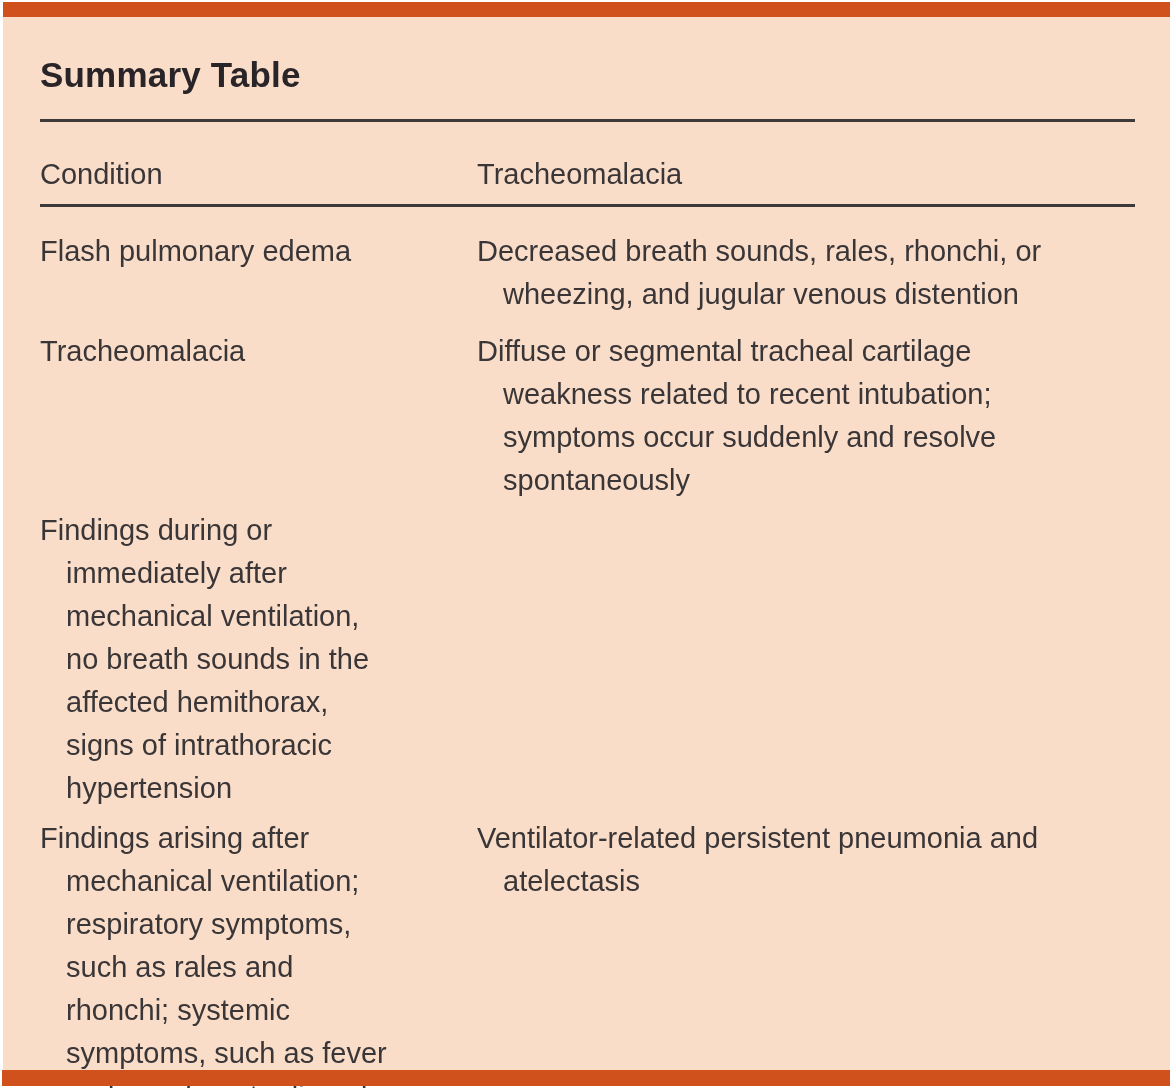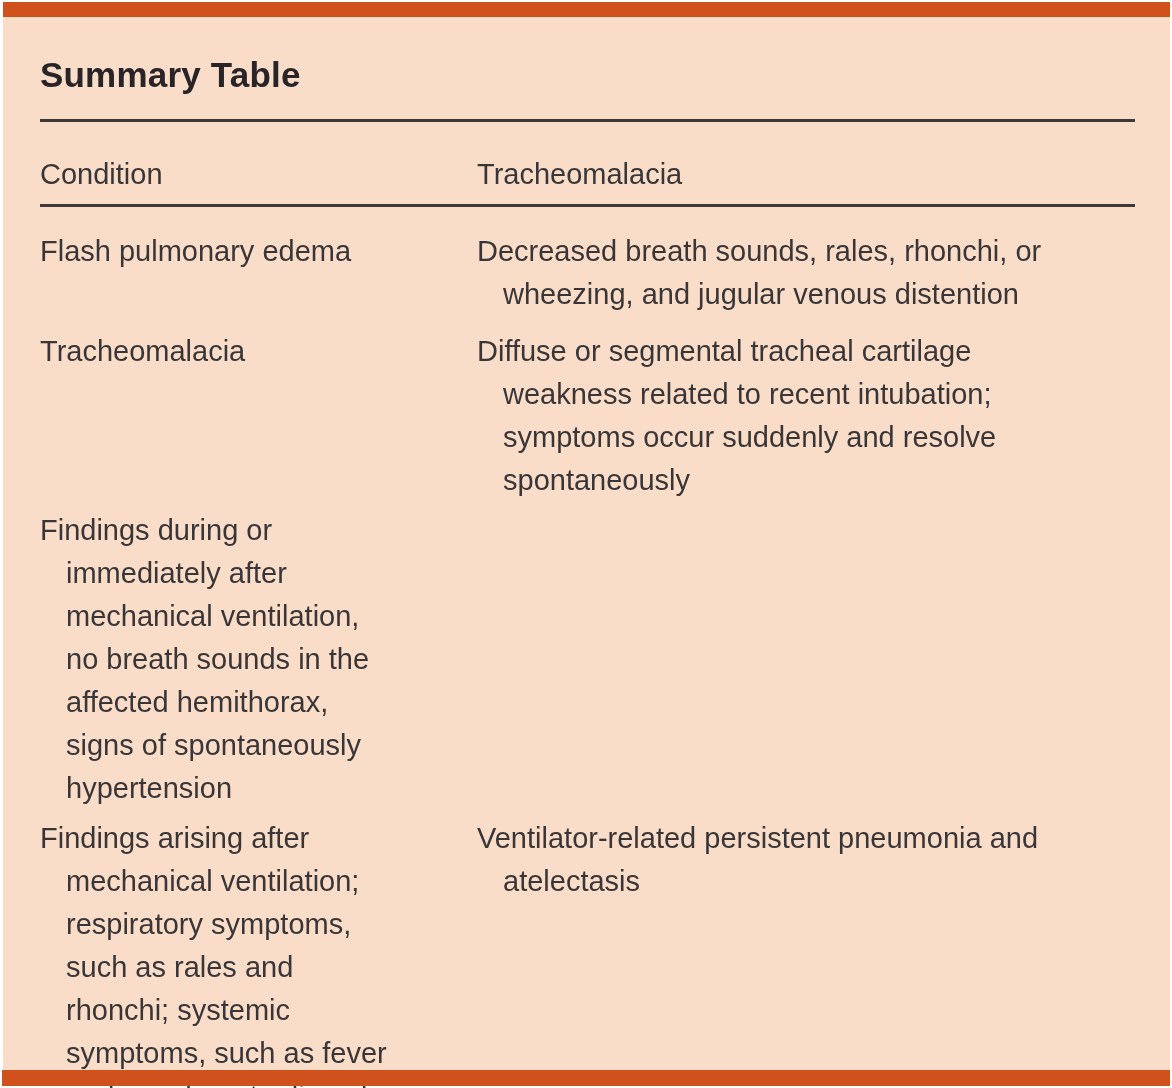--- a/index.html
+++ b/index.html
@@ -105,21 +105,21 @@
         <div class="cell">Flash pulmonary edema</div>
         <div class="cell">Decreased breath sounds, rales, rhonchi, or wheezing, and jugular venous distention</div>
       </div>
       <div class="row">
       </div>
       <div class="row">
         <div class="cell">Tracheomalacia</div>
         <div class="cell">Diffuse or segmental tracheal cartilage weakness related to recent intubation; symptoms occur suddenly and resolve spontaneously</div>
       </div>
       <div class="row">
-        <div class="cell">Findings during or immediately after mechanical ventilation, no breath sounds in the affected hemithorax, signs of spontaneously hypertension</div>
+        <div class="cell">Findings during or immediately after mechanical ventilation, no breath sounds in the affected hemithorax, signs of intrathoracic hypertension</div>
       </div>
       <div class="row">
         <div class="cell">Findings arising after mechanical ventilation; respiratory symptoms, such as rales and rhonchi; systemic symptoms, such as fever and cough; not relieved with changes in position; insidious onset</div>
         <div class="cell">Ventilator-related persistent pneumonia and atelectasis</div>
       </div>
     </div>
   </div>
 
   <div class="bottom-bar"></div>
 </div>

